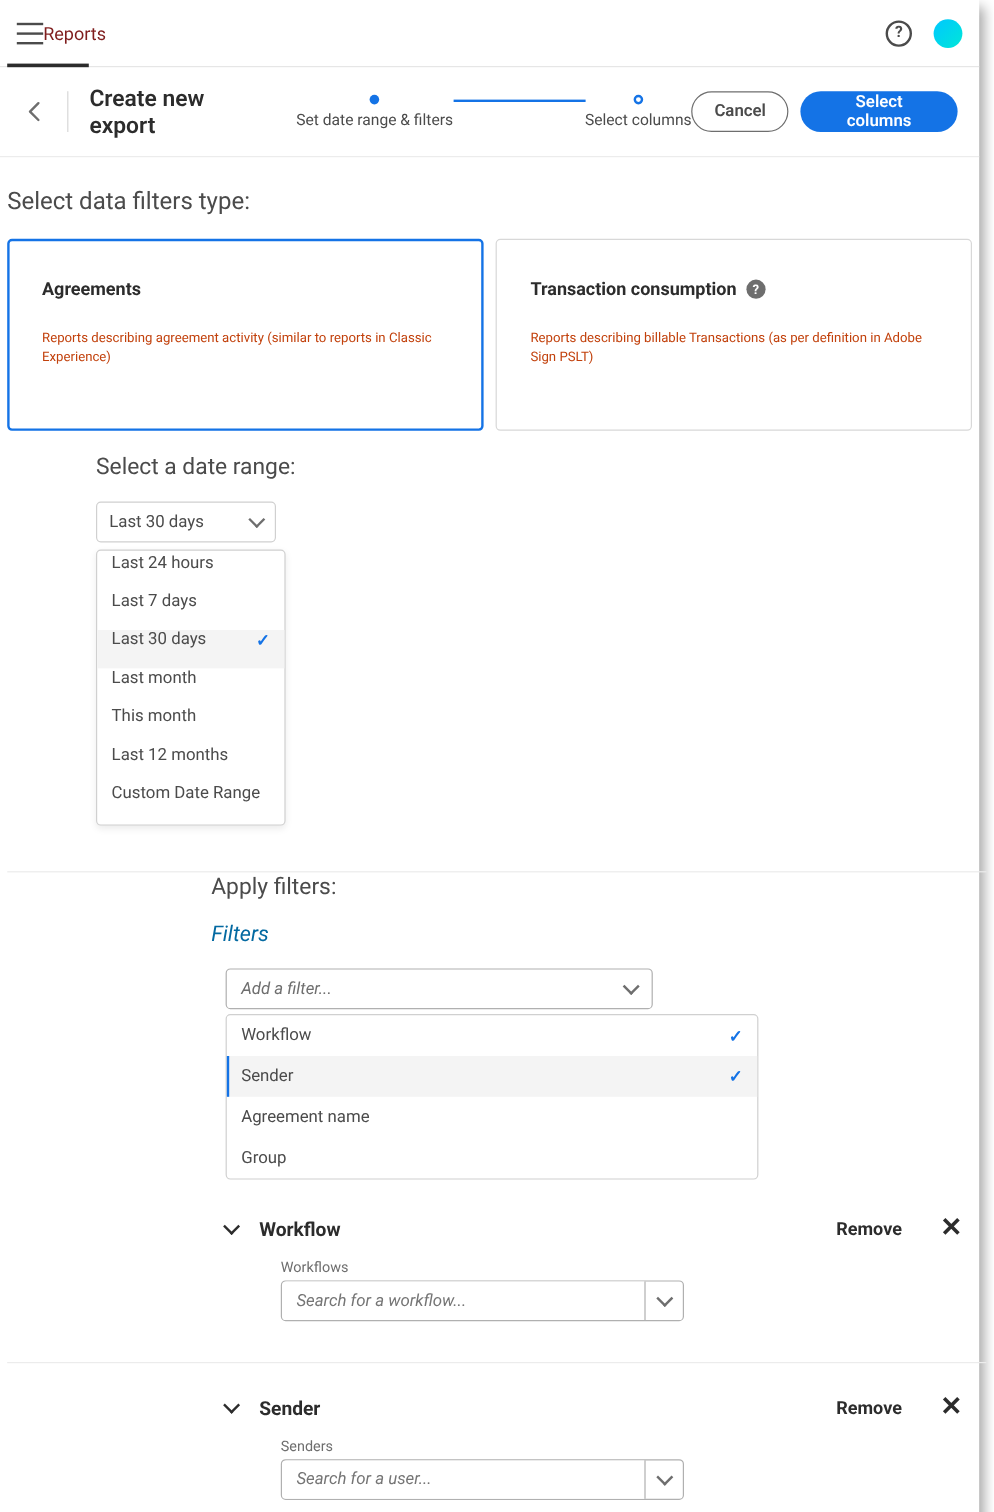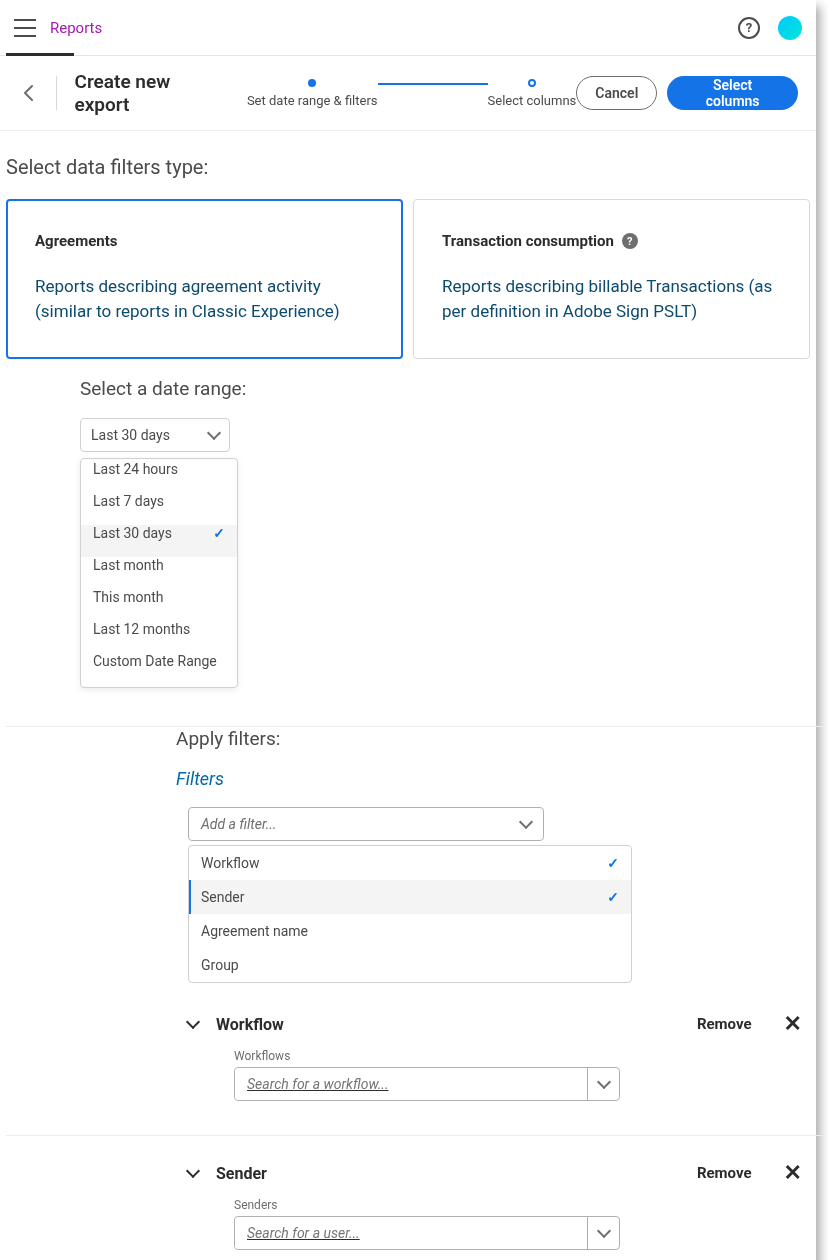--- a/index.html
+++ b/index.html
@@ -3,21 +3,21 @@
 <meta charset="utf-8">
 <style>
   * { box-sizing: border-box; margin: 0; padding: 0; font-family: -apple-system, BlinkMacSystemFont, "Segoe UI", Roboto, Arial, sans-serif; }
   body { width: 828px; height: 1260px; background:#fff; color:#2c2c2c; overflow:hidden; position:relative; }
   .shadow-frame { box-shadow: 4px 6px 10px rgba(0,0,0,0.35); width:816px; min-height:1248px; background:#fff; }
 
   
   .topnav { height:56px; display:flex; align-items:center; padding:0 14px; border-bottom:1px solid #e6e6e6; }
   .hamburger { width:22px; height:18px; display:flex; flex-direction:column; justify-content:space-between; cursor:pointer; }
   .hamburger span { height:2px; background:#4b4b4b; width:100%; }
-  .topnav-title { margin-left:14px; font-size:15px; color:#a21caf; }
+  .topnav-title { font-size:15px; color:#7f1d1d; }
   .topnav-spacer { flex:1; }
   .help-icon { width:22px;height:22px; border:2px solid #4b4b4b; border-radius:50%; display:flex;align-items:center;justify-content:center; font-size:13px; font-weight:bold; color:#4b4b4b; cursor:pointer; }
   .avatar { width:24px;height:24px; border-radius:50%; background: linear-gradient(135deg,#00c8ff 0%,#00e6d8 100%); margin-left:18px; cursor:pointer; }
   .tab-indicator { height:3px; background:#2c2c2c; width:68px; margin-left:6px; margin-top:-3px; }
 
   
   .subheader { display:flex; align-items:center; padding:14px 18px; border-bottom:1px solid #ececec; }
   .back-arrow { width:24px;height:24px; display:flex;align-items:center;justify-content:center; color:#6e6e6e; cursor:pointer; }
   .vline { width:1px; height:34px; background:#d8d8d8; margin:0 18px 0 14px; }
   .page-title { font-size:19px; font-weight:600; color:#2c2c2c; }
@@ -32,21 +32,21 @@
   .btn-outline { border:1.5px solid #6e6e6e; background:#fff; color:#4b4b4b; margin-right:10px; }
   .btn-primary { background:#1473e6; color:#fff; }
 
   
   .content { padding:24px 0 40px 6px; }
   .section-title { font-size:20px; color:#4b4b4b; margin-bottom:20px; padding-left:0; }
   .cards { display:flex; gap:10px; padding-right:6px; }
   .card { flex:1; border:1px solid #d8d8d8; border-radius:4px; padding:32px 28px 28px; min-height:160px; cursor:pointer; }
   .card.selected { border:2px solid #1473e6; padding:31px 27px 27px; }
   .card-title { font-size:15px; font-weight:700; color:#2c2c2c; margin-bottom:24px; display:flex; align-items:center; gap:8px; }
-  .card-desc { font-size:17px; color:#0c4a6e; line-height:1.45; }
+  .card-desc { font-size:11px; color:#c2410c; line-height:1.45; }
   .info-circ { width:16px;height:16px;border-radius:50%;background:#6e6e6e;color:#fff;font-size:11px;font-weight:700;display:inline-flex;align-items:center;justify-content:center; }
 
   .indented { margin-left:74px; margin-top:18px; }
   .sub-title { font-size:19px; color:#4b4b4b; margin-bottom:18px; }
 
   .select-box { width:150px; height:34px; border:1px solid #d0d0d0; border-radius:4px; display:flex; align-items:center; padding:0 10px; font-size:14px; color:#4b4b4b; justify-content:space-between; cursor:pointer; }
   .chev { width:10px;height:10px; border-right:2px solid #6e6e6e; border-bottom:2px solid #6e6e6e; transform:rotate(45deg); margin-top:-4px; }
 
   .date-menu { width:158px; border:1px solid #d0d0d0; border-radius:4px; margin-top:6px; background:#fff; padding:2px 0; box-shadow:0 2px 6px rgba(0,0,0,0.08); }
   .date-item { height:32px; display:flex; align-items:flex-start; padding:0 12px; font-size:14px; color:#4b4b4b; cursor:pointer; justify-content:space-between; }
@@ -63,21 +63,21 @@
 
   .filter-section { margin-top:30px; }
   .filter-head { display:flex; align-items:center; gap:18px; }
   .filter-chev { width:10px;height:10px; border-right:2px solid #2c2c2c; border-bottom:2px solid #2c2c2c; transform:rotate(45deg); margin-top:-4px; cursor:pointer; margin-left:12px; }
   .filter-name { font-size:16px; font-weight:700; color:#2c2c2c; flex:0 0 auto; }
   .filter-head-spacer { flex:1; }
   .remove-link { font-size:15px; font-weight:700; color:#2c2c2c; cursor:pointer; }
   .close-x { font-size:22px; font-weight:700; cursor:pointer; margin-right:14px; margin-left:14px; line-height:1; }
 
   .field-label { font-size:12px; color:#6e6e6e; margin:14px 0 4px 58px; }
-  .combo { width:386px; height:34px; border:1px solid #b0b0b0; border-radius:4px; display:flex; margin-left:58px;text-decoration:underline; }
+  .combo { width:336px; height:34px; border:1px solid #b0b0b0; border-radius:4px; display:flex; margin-left:58px; }
   .combo-input { flex:1; border:none; padding:0 12px; font-size:14px; font-style:italic; color:#6e6e6e; outline:none; border-radius:4px 0 0 4px; }
   .combo-btn { width:32px; border-left:1px solid #b0b0b0; display:flex;align-items:center;justify-content:center; cursor:pointer; }
 
   .divider { height:1px; background:#ececec; margin:38px 0 0 -170px; width:816px; }
 </style>
 </head>
 <body>
 
 <div class="shadow-frame">
 

